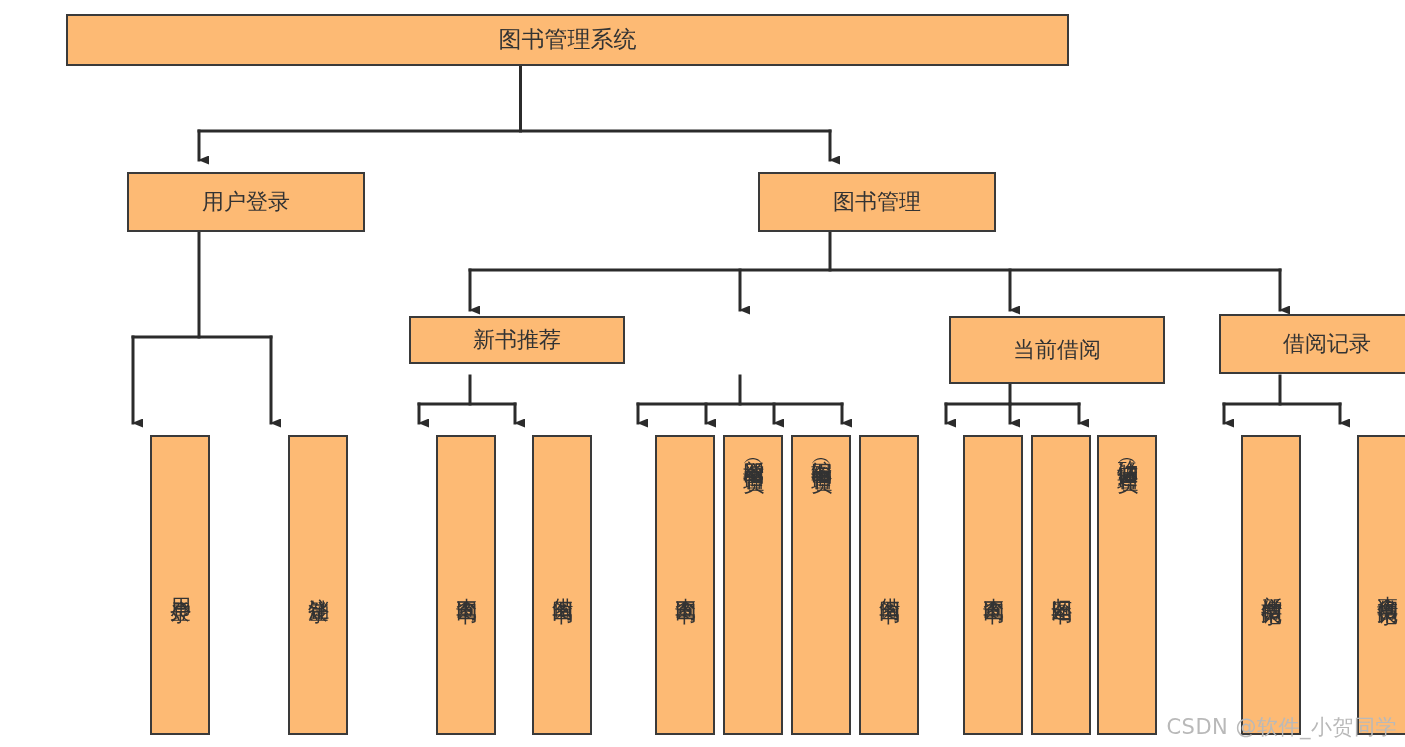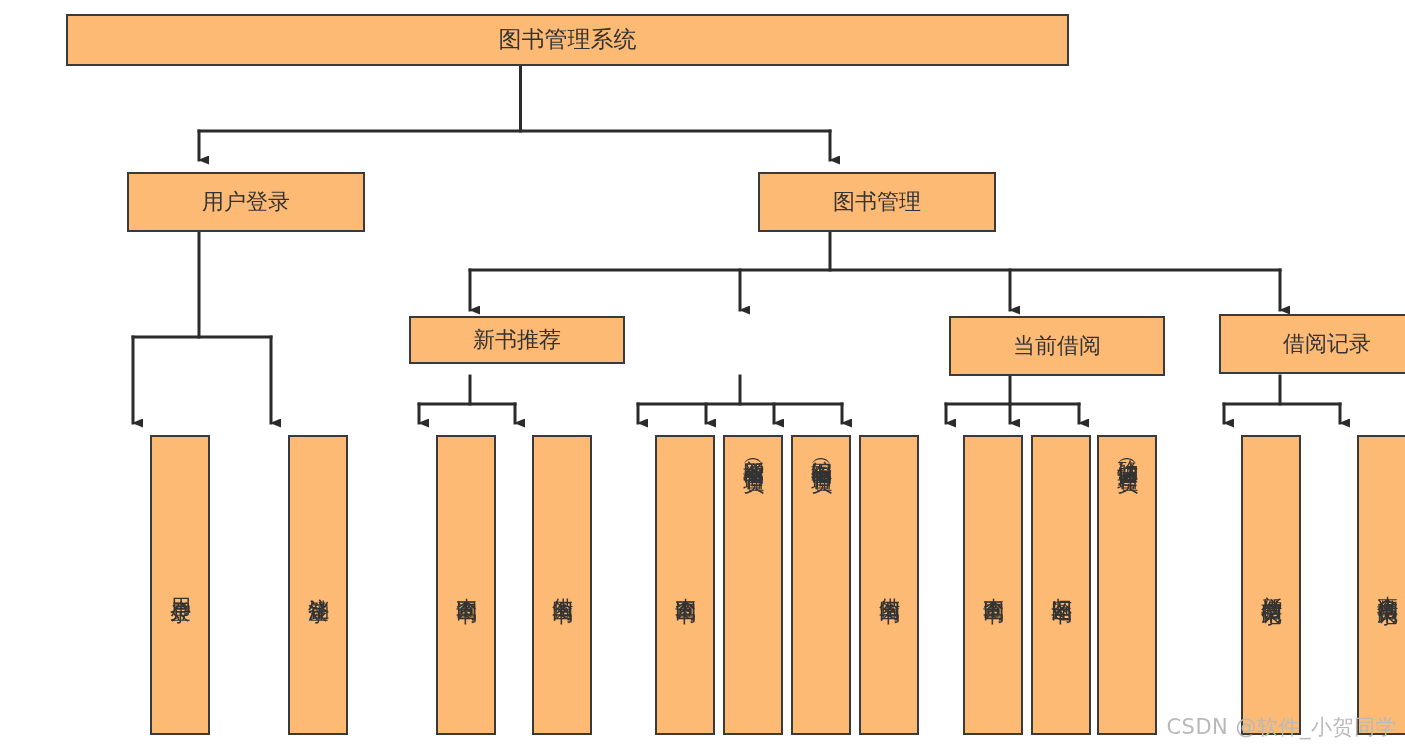--- a/index.html
+++ b/index.html
@@ -139,21 +139,21 @@
   <div class="node level1" style="left:80px; top:172px; width:238px; height:60px;">
     <span class="node-label">用户登录</span>
   </div>
   <div class="node level1" style="left:711px; top:172px; width:238px; height:60px;">
     <span class="node-label">图书管理</span>
   </div>
 
   <div class="node level2" style="left:362px; top:316px; width:216px; height:48px;">
     <span class="node-label">新书推荐</span>
   </div>
-  <div class="node level2" style="left:902px; top:316px; width:216px; height:60px;">
+  <div class="node level2" style="left:902px; top:316px; width:216px; height:68px;">
     <span class="node-label">当前借阅</span>
   </div>
   <div class="node level2" style="left:1172px; top:314px; width:216px; height:60px;">
     <span class="node-label">借阅记录</span>
   </div>
 
   <div class="node leaf" style="left:103px; top:435px; width:60px; height:300px;">
     <span class="node-label">用户登录</span>
   </div>
   <div class="node leaf" style="left:241px; top:435px; width:60px; height:300px;">

